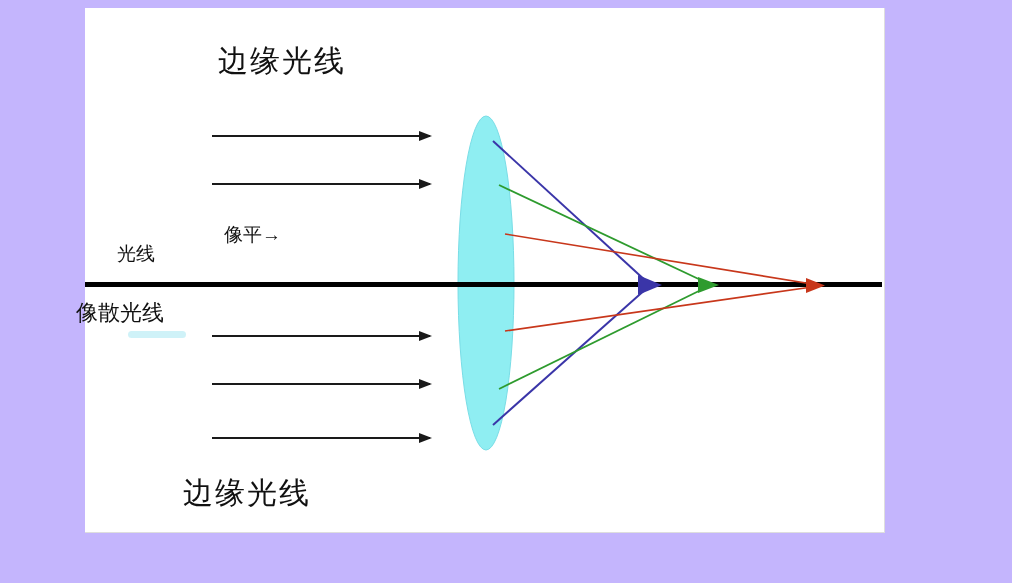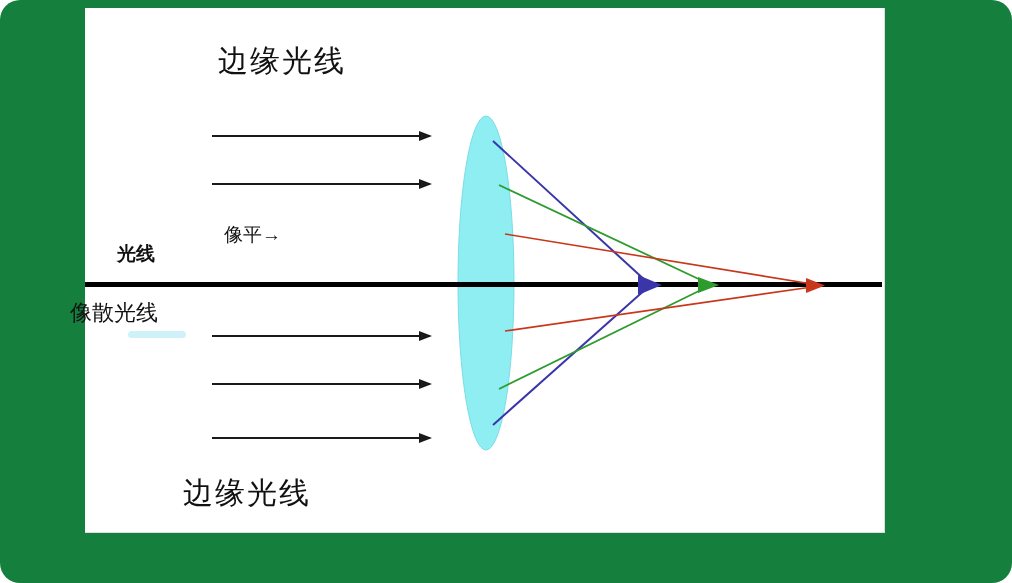--- a/index.html
+++ b/index.html
@@ -5,23 +5,22 @@
   html, body {
     margin: 0;
     padding: 0;
     background: #ffffff;
     font-family: "Liberation Sans", "DejaVu Sans", sans-serif;
   }
   .stage {
     position: relative;
     width: 1012px;
     height: 583px;
-    background: #15803d;
+    background: #c4b5fd;
     overflow: hidden;
-    border-radius: 20px;
   }
   .canvas {
     position: absolute;
     left: 85px;
     top: 8px;
     width: 799px;
     height: 524px;
     background: #ffffff;
     border-right: 1px solid #dedede;
     border-bottom: 1px solid #dedede;
@@ -47,24 +46,23 @@
   }
   .lbl-image-plane {
     left: 224px;
     top: 224px;
     font-size: 19px;
   }
   .lbl-ray {
     left: 117px;
     top: 243px;
     font-size: 19px;
-    font-weight: bold;
   }
   .lbl-astigmatic {
-    left: 70px;
+    left: 76px;
     top: 300px;
     font-size: 22px;
   }
   .lbl-bottom-marginal {
     left: 183px;
     top: 476px;
     font-size: 30px;
     letter-spacing: 2px;
   }
   .smudge {

